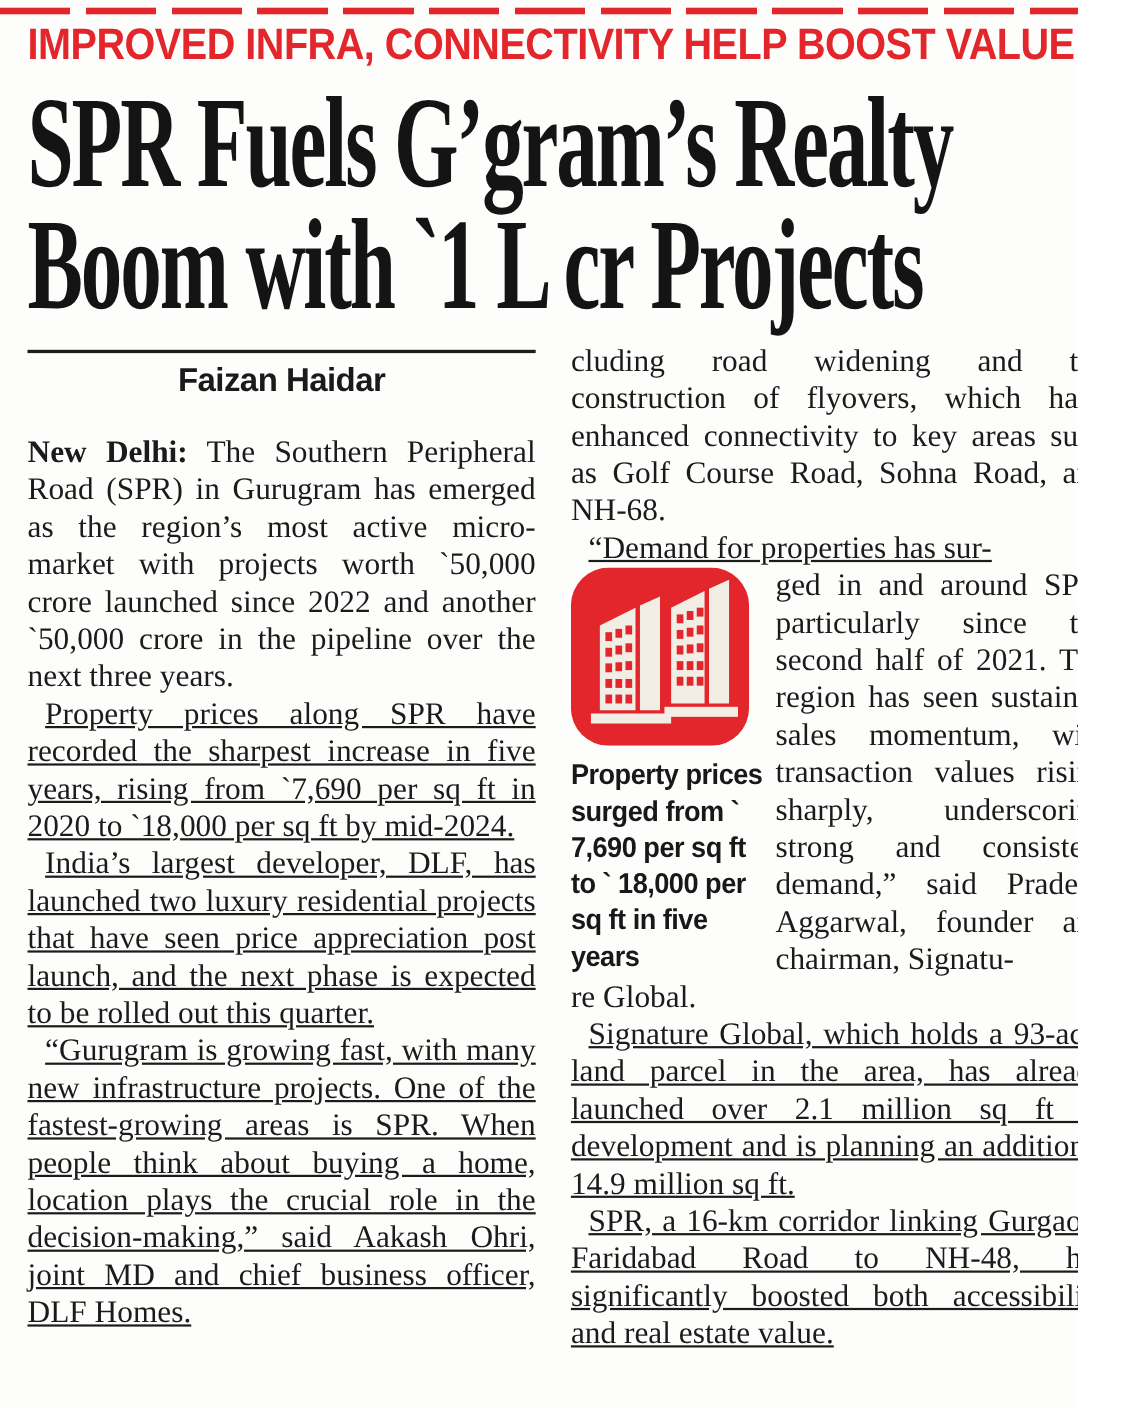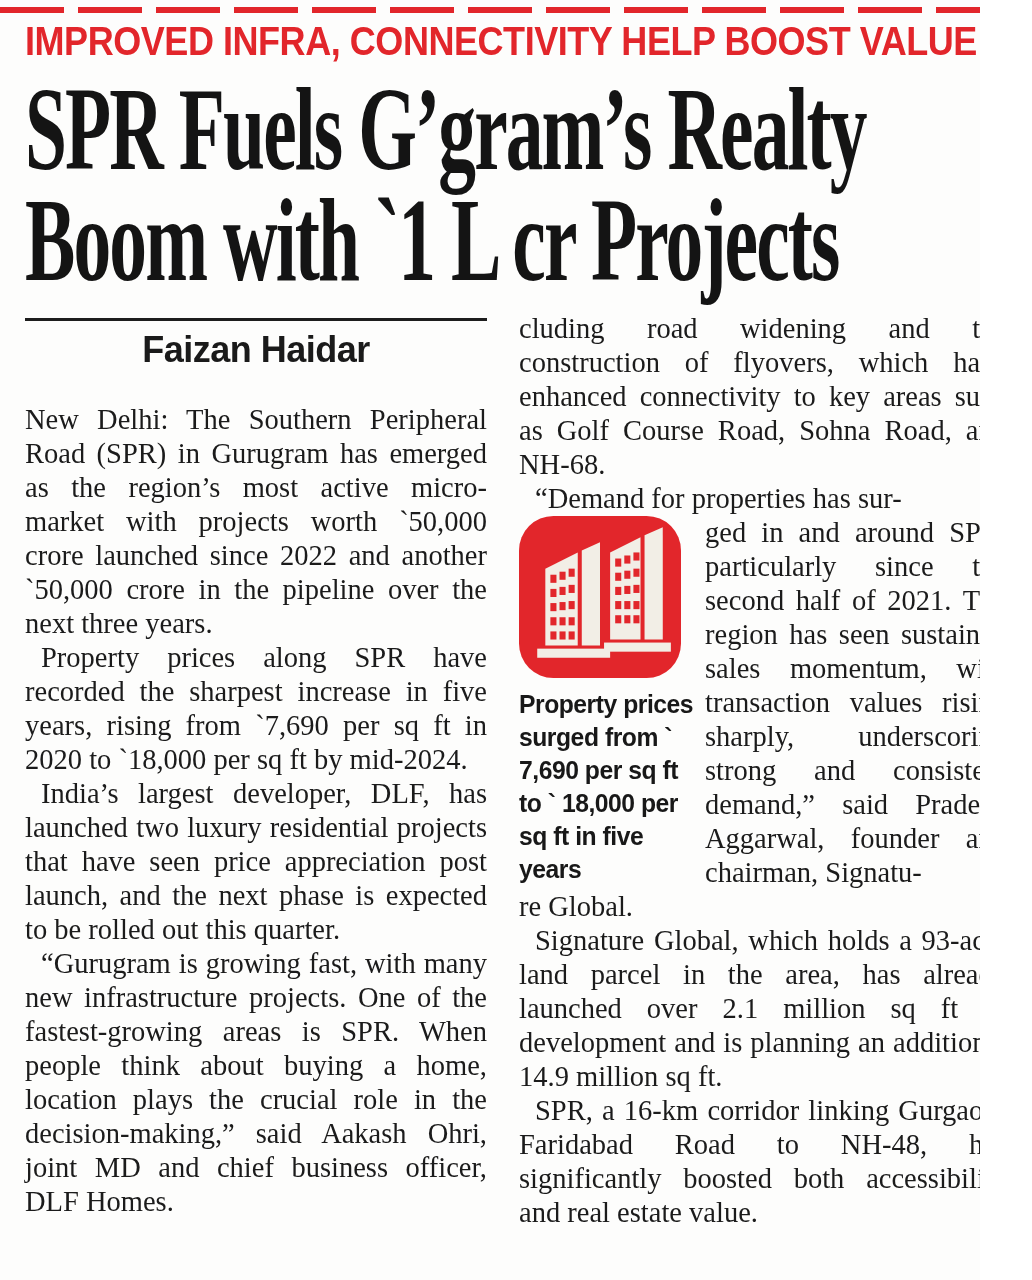--- a/index.html
+++ b/index.html
@@ -55,34 +55,34 @@
   .col-right { width: 488px; flex: none; }
   .byline-rule {
     border: 0;
     border-top: 3px solid #1d1d1d;
     margin: 6px 0 8px;
   }
   .byline {
     text-align: center;
     font-family: "Liberation Sans", sans-serif;
     font-weight: bold;
-    font-size: 36px;
+    font-size: 30px;
     letter-spacing: -0.5px;
     color: #1a1a1a;
     margin-bottom: 32px;
   }
   .body-p {
     margin: 0;
     font-size: 28.5px;
     line-height: 34px;
     text-align: justify;
     color: #1b1b1b;
   }
-  .indent { text-indent: 16px; }
-  .dateline { font-weight: normal; }
+  .indent { text-indent: 16px; text-decoration: underline; }
+  .dateline { font-weight: bold; }
   .wrap-row { display: flex; align-items: flex-start; }
   .infographic { margin: 0 0 0; width: 176px; flex: none; }
   .icon-tile { width: 162px; height: 162px; }
   .caption {
     margin-top: 10px;
     font-family: "Liberation Sans", sans-serif;
     font-weight: bold;
     font-size: 26px;
     line-height: 33px;
     letter-spacing: -0.5px;

